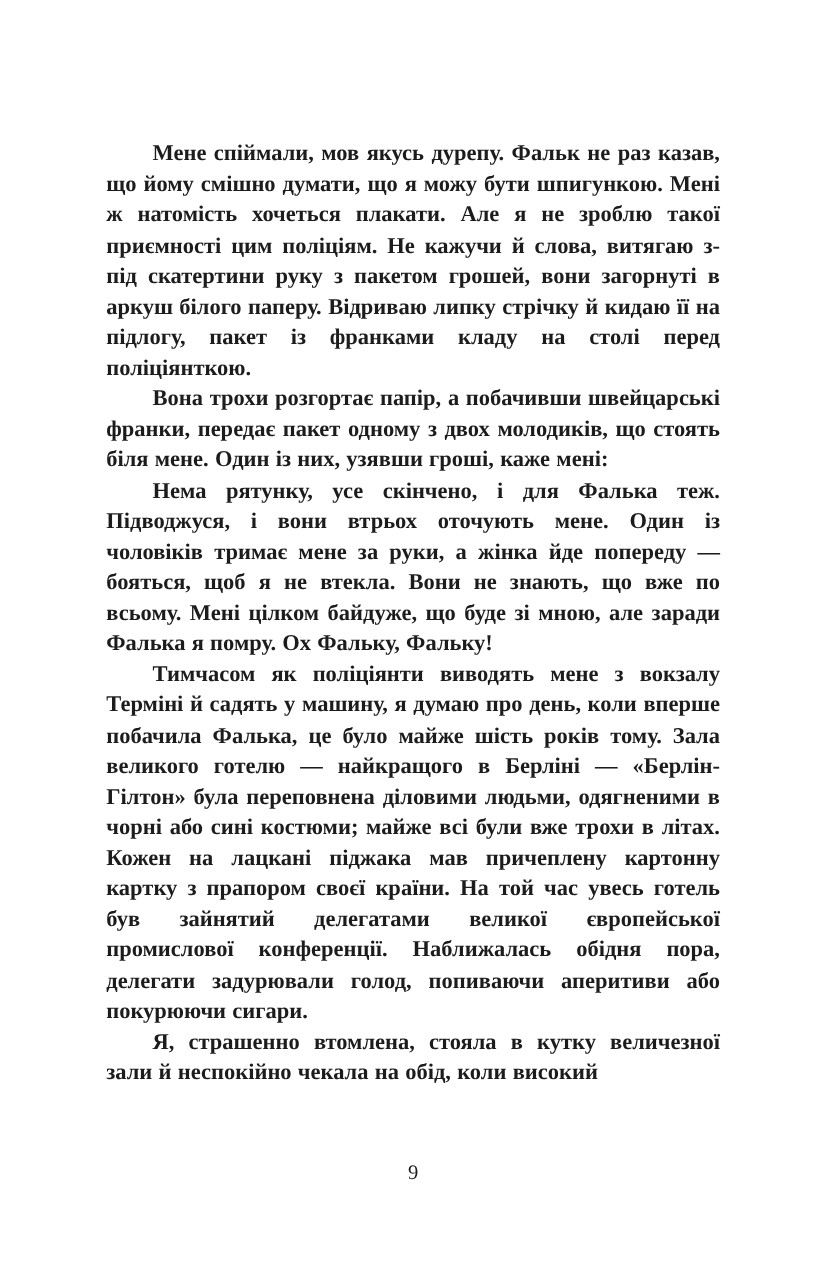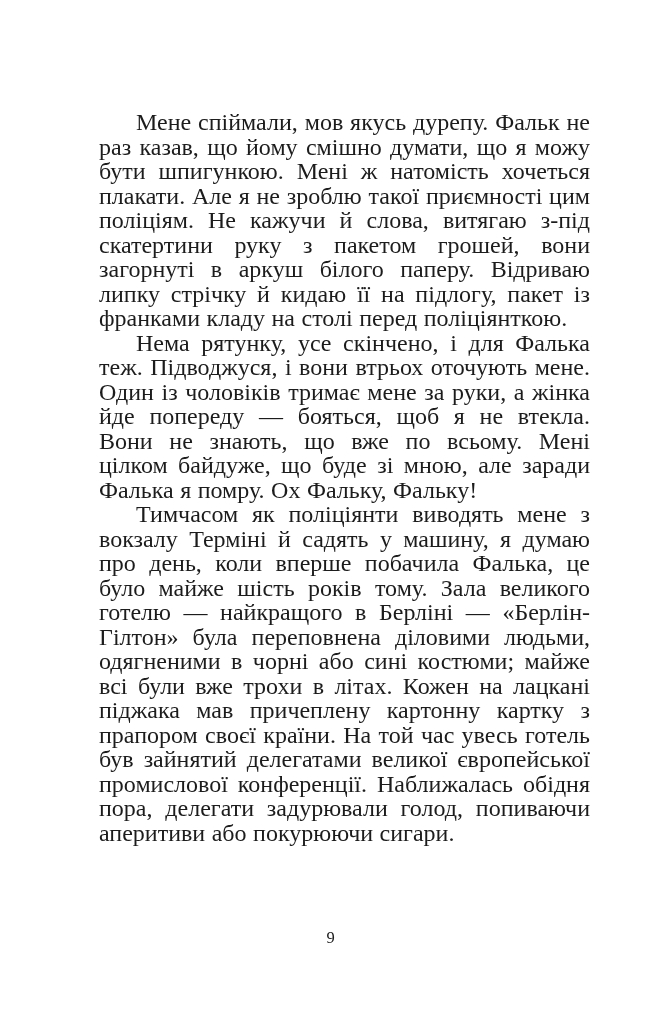--- a/index.html
+++ b/index.html
@@ -13,25 +13,26 @@
     height: 1024px;
     background: #ffffff;
     box-sizing: border-box;
     overflow: hidden;
     font-family: "Liberation Serif", "DejaVu Serif", serif;
     color: #1c1c1c;
   }
   .text-block {
     position: absolute;
     top: 110px;
-    left: 99px;
+    left: 85px;
     width: 491px;
-    font-size: 24px;
+    font-size: 18px;
     line-height: 24.5px;
     text-align: justify;
+    font-weight: bold;
   }
   .text-block p {
     margin: 0;
     padding: 0;
     text-indent: 37px;
     word-spacing: 0.5px;
   }
   .page-footer {
     position: absolute;
     top: 928px;
@@ -41,19 +42,21 @@
     font-size: 16.5px;
     color: #1c1c1c;
   }
 </style>
 </head>
 <body>
 
 <div class="page">
   <main class="text-block">
     <p>Мене спіймали, мов якусь дурепу. Фальк не раз казав, що йому смішно думати, що я можу бути шпигункою. Мені ж натомість хочеться плакати. Але я не зроблю такої приємності цим поліціям. Не кажучи й слова, витягаю з-під скатертини руку з пакетом грошей, вони загорнуті в аркуш білого паперу. Відриваю липку стрічку й кидаю її на підлогу, пакет із франками кладу на столі перед поліціянткою.</p>
+    <p>Вона трохи розгортає папір, а побачивши швейцарські франки, передає пакет одному з двох молодиків, що стоять біля мене. Один із них, узявши гроші, каже мені:</p>
     <p>Нема рятунку, усе скінчено, і для Фалька теж. Підводжуся, і вони втрьох оточують мене. Один із чоловіків тримає мене за руки, а жінка йде попереду — бояться, щоб я не втекла. Вони не знають, що вже по всьому. Мені цілком байдуже, що буде зі мною, але заради Фалька я помру. Ох Фальку, Фальку!</p>
     <p>Тимчасом як поліціянти виводять мене з вокзалу Терміні й садять у машину, я думаю про день, коли вперше побачила Фалька, це було майже шість років тому. Зала великого готелю — найкращого в Берліні — «Берлін-Гілтон» була переповнена діловими людьми, одягненими в чорні або сині костюми; майже всі були вже трохи в літах. Кожен на лацкані піджака мав причеплену картонну картку з прапором своєї країни. На той час увесь готель був зайнятий делегатами великої європейської промислової конференції. Наближалась обідня пора, делегати задурювали голод, попиваючи аперитиви або покурюючи сигари.</p>
+    <p>Я, страшенно втомлена, стояла в кутку величезної зали й неспокійно чекала на обід, коли високий</p>
   </main>
   <footer class="page-footer">
     <span>9</span>
   </footer>
 </div>
 
 </body></html>

